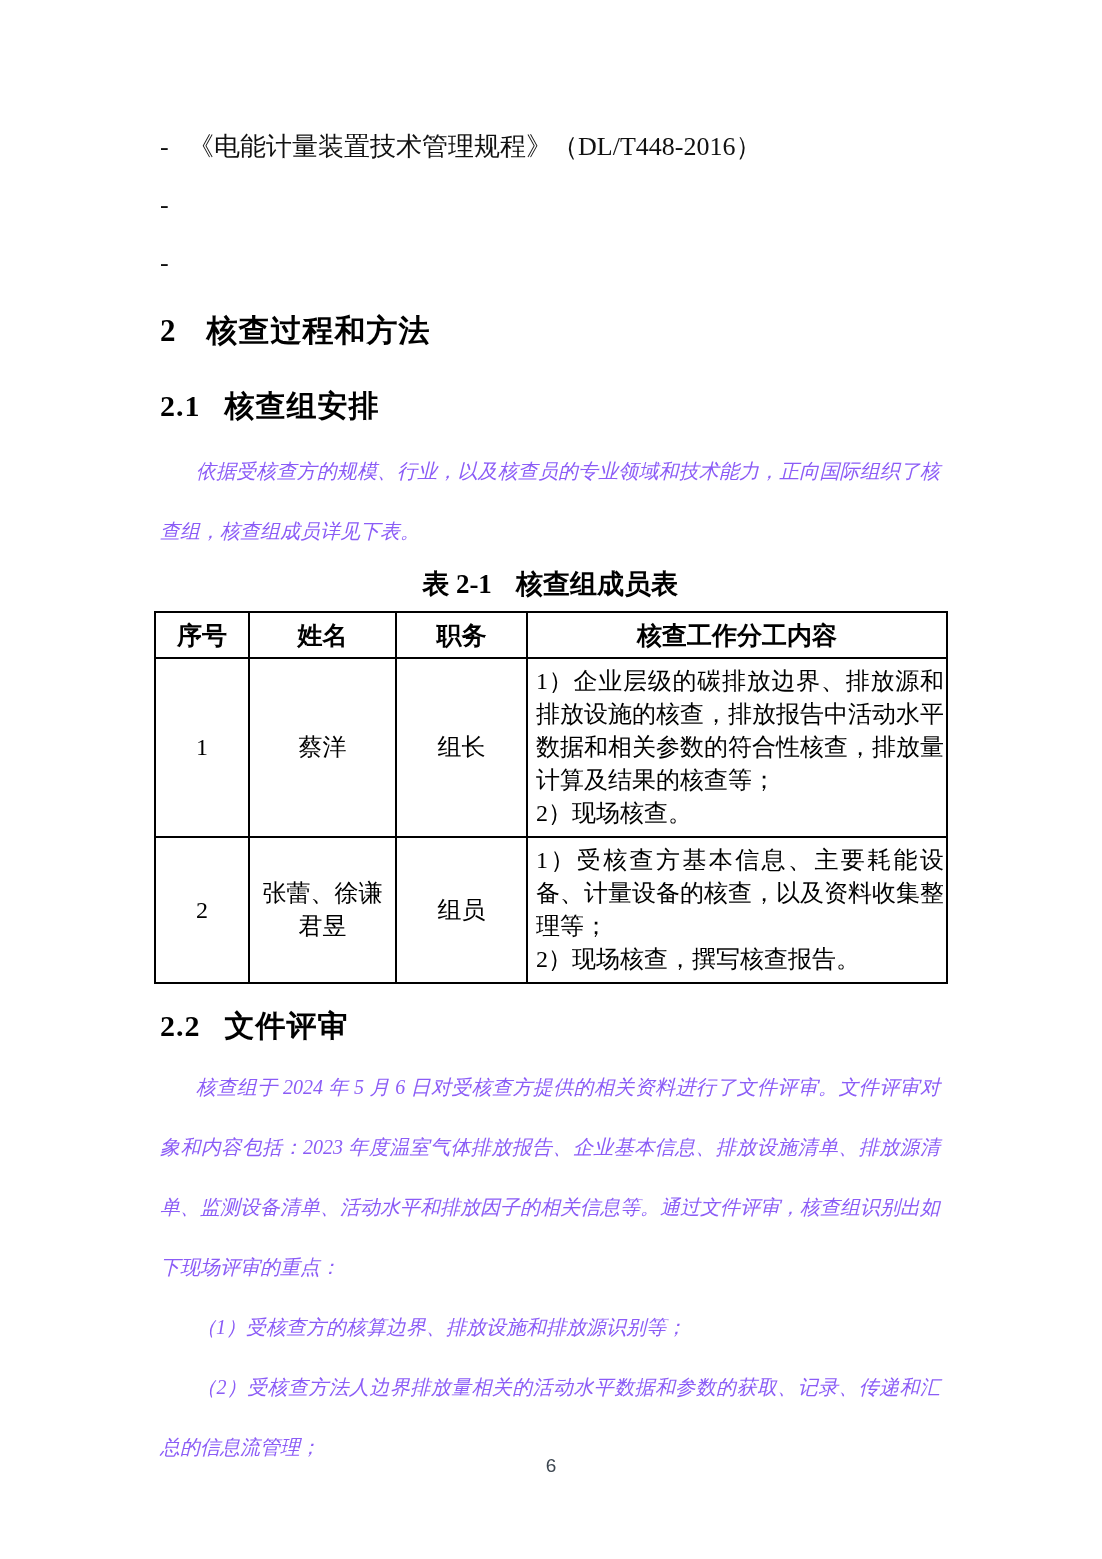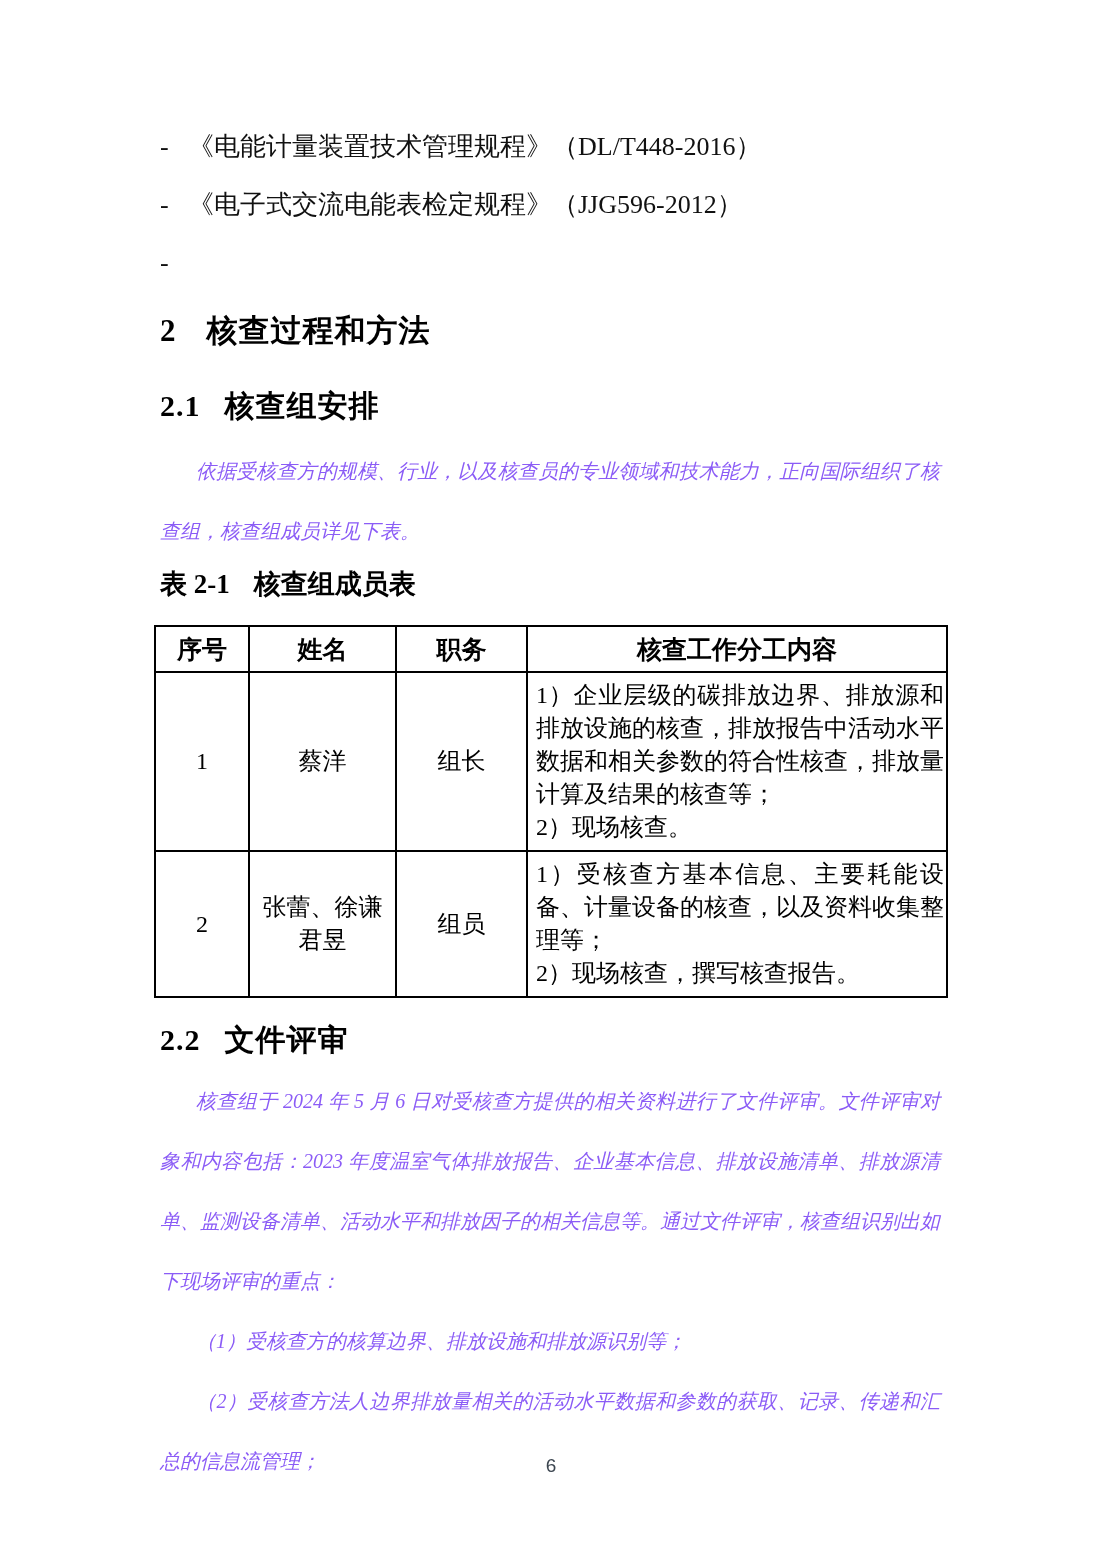--- a/index.html
+++ b/index.html
@@ -59,31 +59,31 @@
     font-style: italic;
   }
   .para.indent { text-indent: 36px; }
   .para-intro { margin-top: 14px; }
   .para-review { margin-top: 10px; }
 
   
   .caption {
     margin-top: 2px;
     display: flex;
-    justify-content: flex-start;
+    justify-content: center;
     align-items: baseline;
     font-weight: bold;
     font-size: 27px;
     line-height: 42px;
   }
   .caption .cap-title { margin-left: 24px; }
 
   
   table.members {
-    margin-top: 20px;
+    margin-top: 6px;
     margin-left: -6px;
     width: 792px;
     border-collapse: collapse;
     table-layout: fixed;
   }
   table.members th, table.members td {
     border: 2px solid #000;
   }
   table.members th {
     height: 46px;
@@ -128,21 +128,20 @@
 
 <div class="page">
 
   <ul class="ref-list">
     <li class="ref-item">
       <span class="marker">-</span>
       <span class="text">《电能计量装置技术管理规程》（DL/T448-2016）</span>
     </li>
     <li class="ref-item">
       <span class="marker">-</span>
-      <span class="text">《电子式交流电能表检定规程》（JJG596-2012）</span>
     </li>
     <li class="ref-item extra-gap">
       <span class="marker">-</span>
     </li>
   </ul>
 
   <div class="h-sec">
     <span class="h-num">2</span>
     <span class="h-title">核查过程和方法</span>
   </div>

